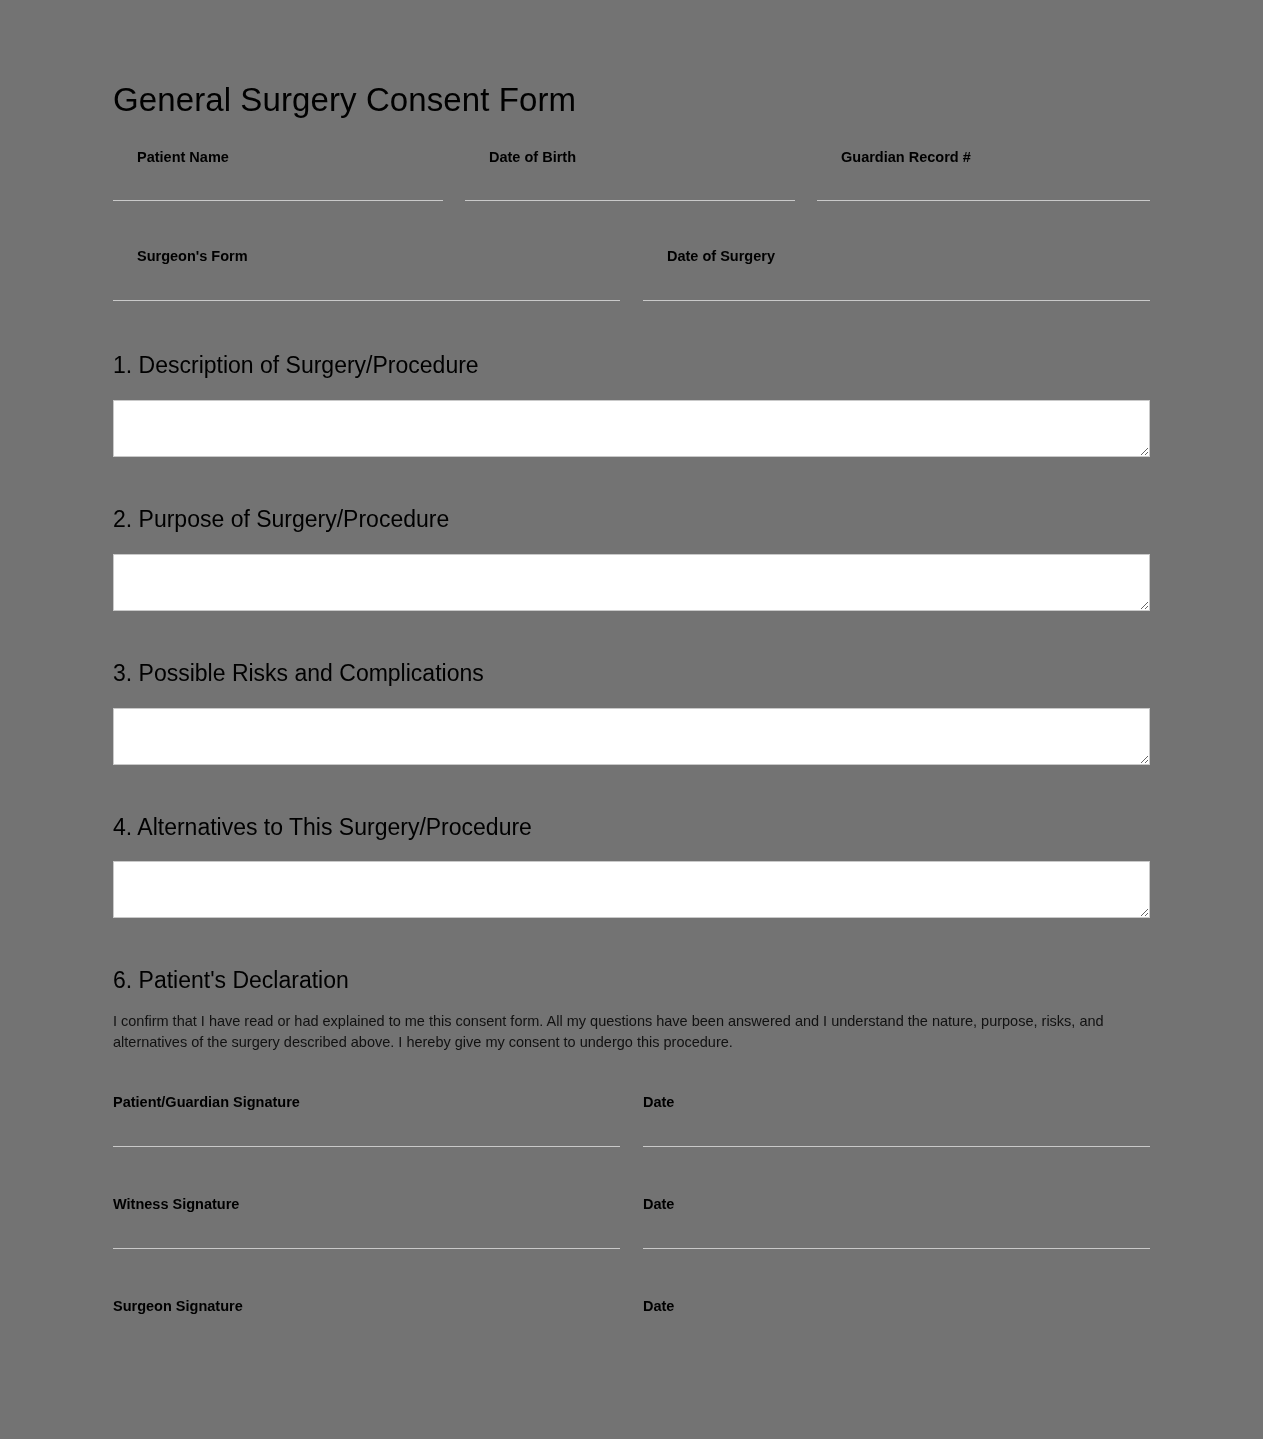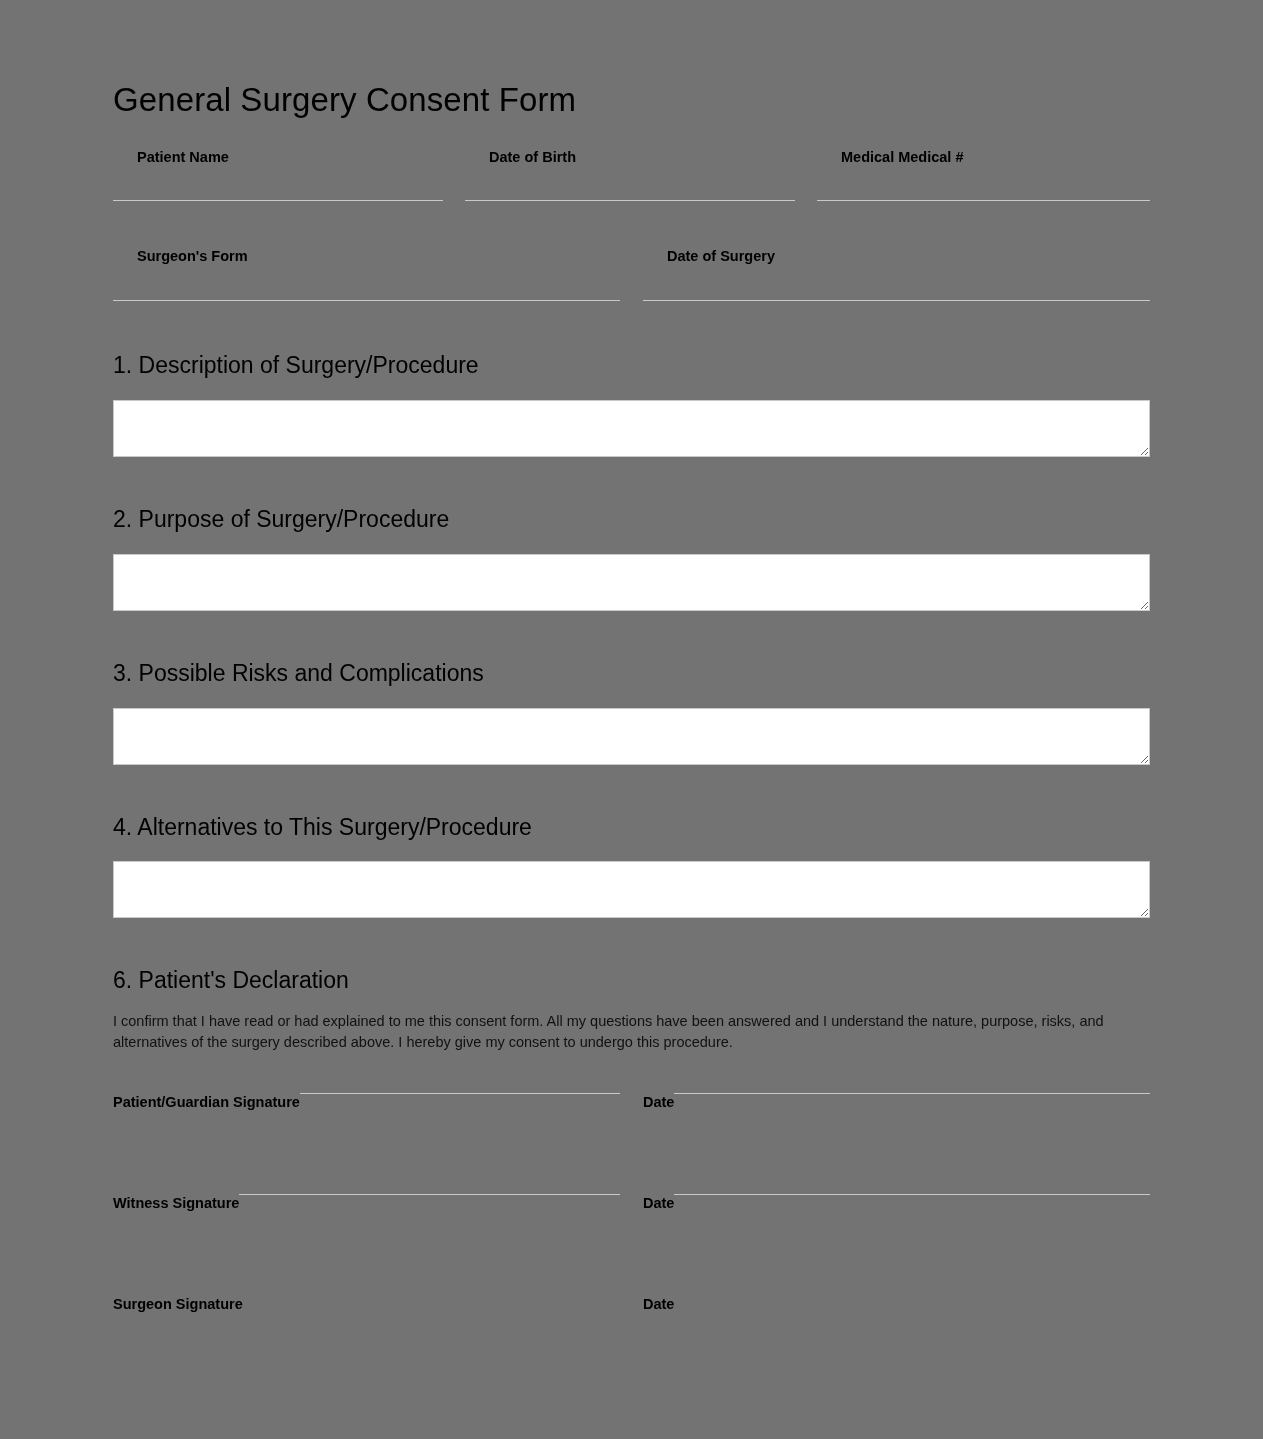--- a/index.html
+++ b/index.html
@@ -128,20 +128,21 @@
     margin-bottom: 48px;
   }
   .sig-row:last-child {
     margin-bottom: 0;
   }
   .sig-cell.s1 { width: 507px; margin-right: 23px; }
   .sig-cell.s2 { width: 507px; }
   .sig-cell {
     box-sizing: border-box;
     display: flex;
+    flex-direction: column;
   }
   .sig-label {
     font-size: 14.5px;
     font-weight: 700;
     line-height: 1.3;
     color: #000;
     margin-bottom: 34px;
     white-space: nowrap;
   }
   .sig-line {
@@ -164,21 +165,21 @@
   <div class="field-row row-three">
     <div class="field-cell c1">
       <span class="field-label">Patient Name</span>
       <span class="field-line"></span>
     </div>
     <div class="field-cell c2">
       <span class="field-label">Date of Birth</span>
       <span class="field-line"></span>
     </div>
     <div class="field-cell c3">
-      <span class="field-label">Medical Medical #</span>
+      <span class="field-label">Guardian Record #</span>
       <span class="field-line"></span>
     </div>
   </div>
 
   <div class="field-row row-two">
     <div class="field-cell h1">
       <span class="field-label">Surgeon's Form</span>
       <span class="field-line"></span>
     </div>
     <div class="field-cell h2">

